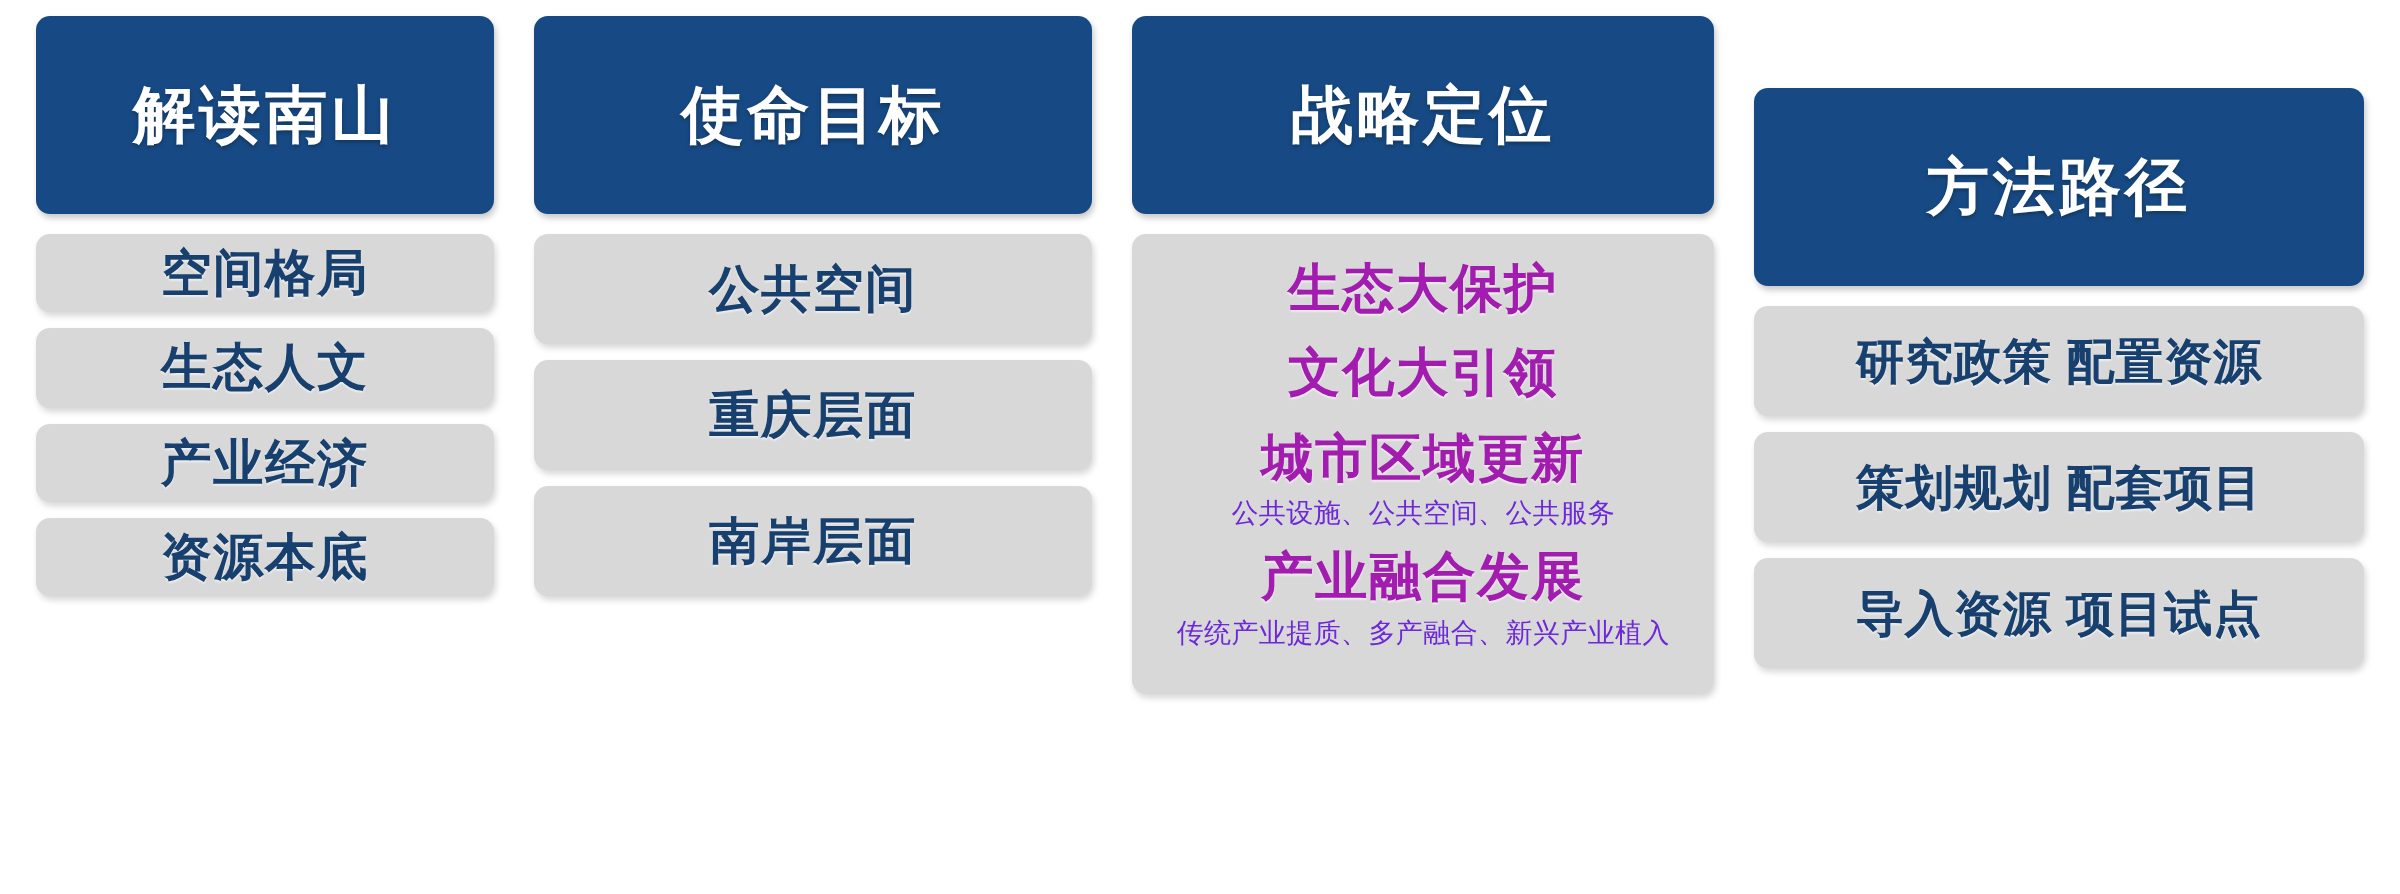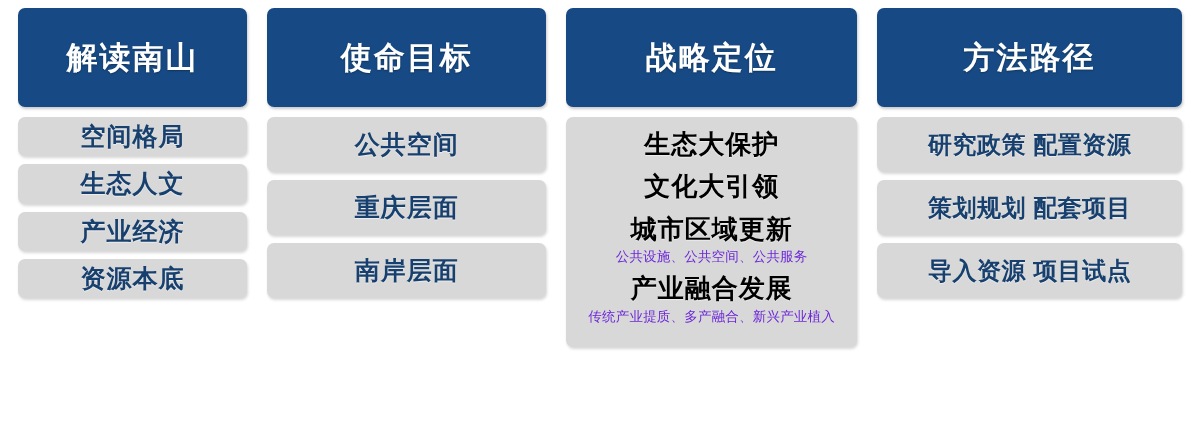--- a/index.html
+++ b/index.html
@@ -28,21 +28,21 @@
   .column {
     display: flex;
     flex-direction: column;
     height: 100%;
   }
 
   
   .col-1 { width: 230px; }
   .col-2 { width: 280px; }
   .col-3 { width: 292px; }
-  .col-4 { width: 306px; }
+  .col-4 { width: 306px; margin-top: 36px; }
 
   .col-header {
     height: 99px;
     flex: 0 0 99px;
     background: #174a84;
     border-radius: 7px;
     display: flex;
     align-items: center;
     justify-content: center;
     color: #ffffff;
@@ -105,21 +105,21 @@
 
   .panel-entry {
     text-align: center;
     margin-bottom: 8px;
   }
   .panel-entry:last-child { margin-bottom: 0; }
 
   .panel-title {
     font-size: 26px;
     font-weight: bold;
-    color: #000000;
+    color: #a21caf;
     letter-spacing: 1px;
     line-height: 1.32;
     text-shadow: 0 1px 1px rgba(255,255,255,0.55);
   }
 
   .panel-sub {
     font-size: 13.5px;
     font-weight: normal;
     color: #6d28d9;
     letter-spacing: 0.2px;

